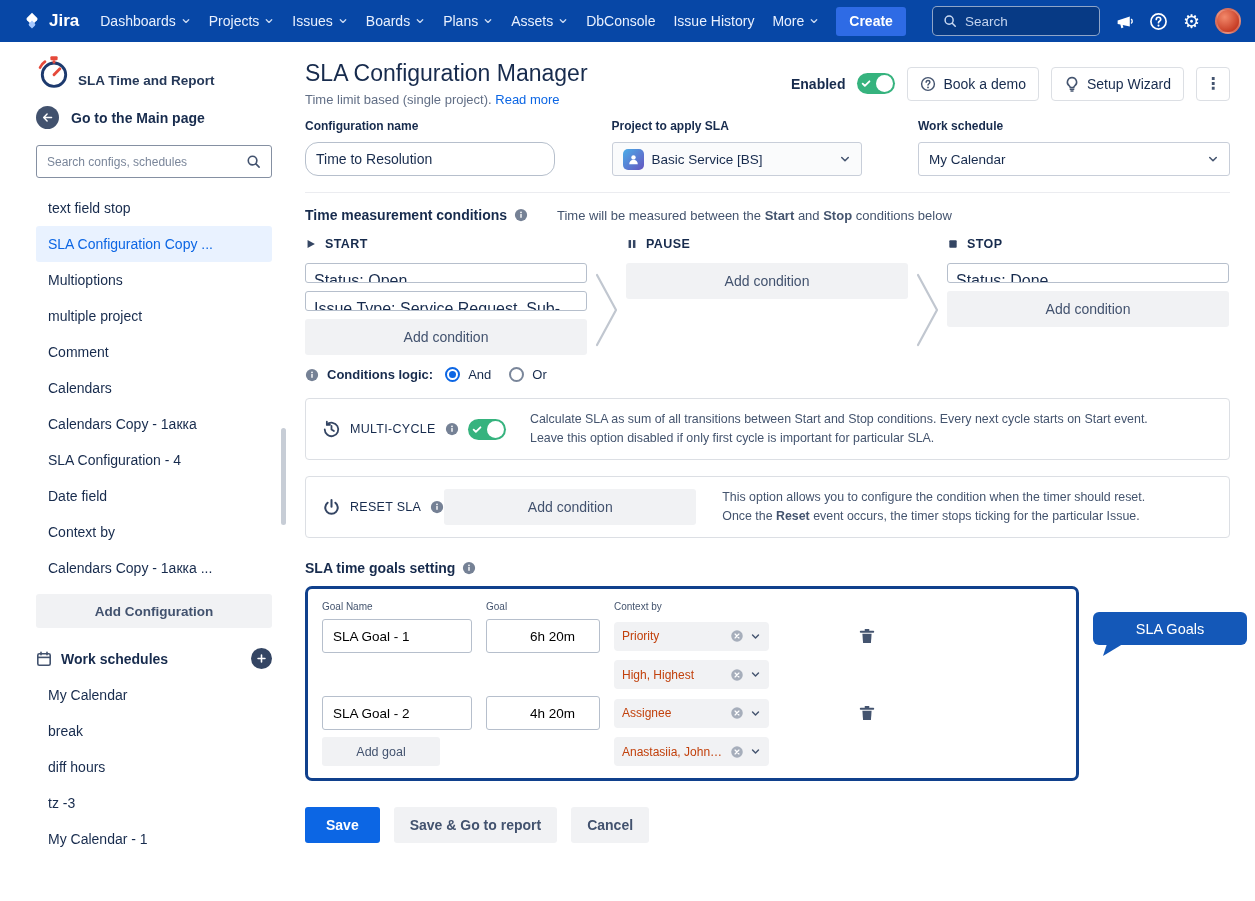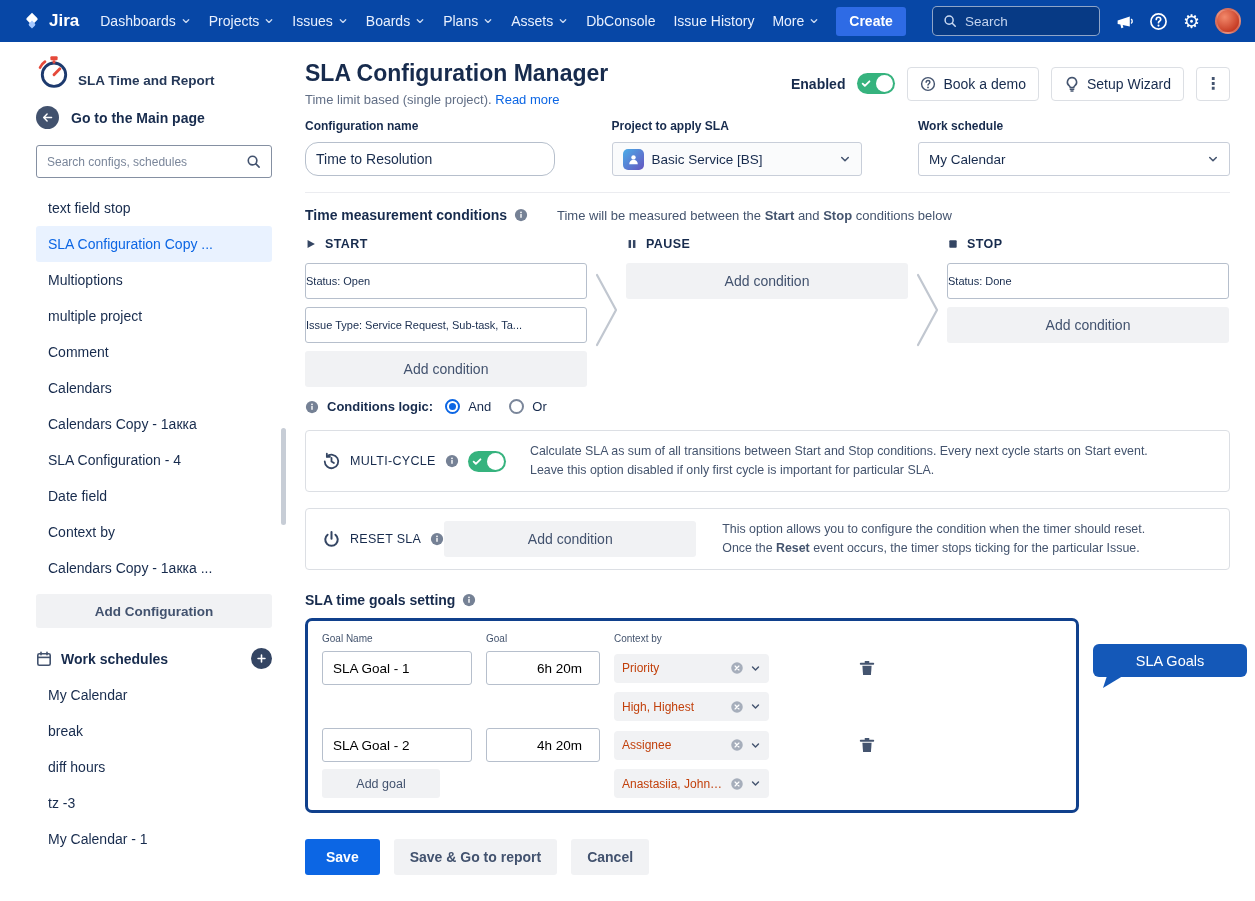--- a/index.html
+++ b/index.html
@@ -43,21 +43,21 @@
   .ws-header{display:flex;align-items:center;gap:9px;margin-top:20px;font-size:14px;font-weight:700;color:#172B4D}
   .ws-header .cal{width:16px;height:16px;color:#42526E}
   .plus-circle{margin-left:auto;width:21px;height:21px;border-radius:50%;background:#344563;color:#fff;display:flex;align-items:center;justify-content:center;cursor:pointer}
   .plus-circle .ic{width:11px;height:11px}
   .scroll-thumb{position:absolute;right:2px;top:386px;width:5px;height:97px;border-radius:3px;background:#C7CDD6;cursor:pointer}
 
   
   .main{position:absolute;top:42px;left:288px;right:0;bottom:0;padding:18px 25px 0 17px;overflow:hidden}
   .main-header{display:flex;align-items:center;gap:10px;margin-bottom:12px}
   .ttl-wrap{flex:1}
-  h1{font-size:23px;font-weight:700;color:#172B4D}
+  h1{font-size:23px;font-weight:400;color:#172B4D}
   .subtitle{font-size:13px;color:#626F86;margin-top:5px}
   .subtitle a{color:#0C66E4;text-decoration:none;cursor:pointer}
   .enabled-lbl{font-size:14px;font-weight:700}
   .toggle{position:relative;width:38px;height:21px;border-radius:12px;background:#36B37E;display:inline-block;cursor:pointer;flex:none}
   .toggle .knob{position:absolute;right:2px;top:2px;width:17px;height:17px;background:#fff;border-radius:50%}
   .toggle .ic{position:absolute;left:4px;top:5px;width:11px;height:11px;color:#fff}
   .hdr-btn{display:flex;align-items:center;gap:7px;height:34px;padding:0 12px;background:#fff;border:1px solid #DCDFE4;border-radius:4px;font-size:14px;font-weight:500;color:#172B4D}
   .hdr-btn .ic{width:16px;height:16px;color:#44546F}
   .menu-btn{width:34px;height:34px;border:1px solid #DCDFE4;border-radius:4px;background:#fff;font-size:16px;font-weight:bold;color:#44546F;line-height:1}
   .hdr-group{display:flex;align-items:center;gap:12px}
@@ -72,21 +72,21 @@
   hr.sep{border:0;border-top:1px solid #EBECF0;margin:16px 0 14px}
 
   .cond-head{display:flex;align-items:center;gap:7px;margin-bottom:14px}
   .sec-title{font-size:14px;font-weight:700;color:#172B4D}
   .info{width:14px;height:14px;color:#758195;cursor:pointer;flex:none}
   .cond-hint{font-size:13px;color:#44546E;margin-left:22px}
   .cond-grid{display:flex}
   .cond-col{width:282px;display:flex;flex-direction:column;gap:8px}
   .cond-colhead{display:flex;align-items:center;gap:8px;font-size:12.5px;font-weight:700;letter-spacing:.4px;margin-bottom:4px}
   .cond-colhead .ic{width:12px;height:12px;color:#344563}
-  .cond-item{height:36px;line-height:34px;border:1.2px solid #B6BFCC;border-radius:3px;background:#fff;font-size:11px;padding:0 0;white-space:nowrap;overflow:hidden;text-overflow:ellipsis;cursor:pointer}
+  .cond-item{height:20px;line-height:34px;border:1.2px solid #B6BFCC;border-radius:3px;background:#fff;font-size:16px;padding:0 8px;white-space:nowrap;overflow:hidden;text-overflow:ellipsis;cursor:pointer}
   .gray-btn{height:36px;width:100%;background:#F1F2F4;border:none;border-radius:3px;font-size:14px;font-weight:500;color:#42526E}
   .cond-sep{width:39px;display:flex;justify-content:center}
   .cond-sep svg{margin-top:34px}
   .logic-row{display:flex;align-items:center;gap:8px;font-size:13px;margin-top:12px}
   .logic-row b{margin-right:4px}
   .radio{width:15px;height:15px;border-radius:50%;display:inline-block;position:relative;border:2px solid #7A869A;background:#fff;cursor:pointer;flex:none}
   .radio.checked{border-color:#0C66E4}
   .radio.checked::after{content:"";position:absolute;inset:2px;background:#0C66E4;border-radius:50%}
   .radio-lbl{margin-right:10px}
 
@@ -98,21 +98,21 @@
   .reset-left{min-width:118px}
   .reset-add{width:252px;flex:none}
   .reset-desc{margin-left:26px}
 
   .goals-head{display:flex;align-items:center;gap:7px;margin:22px 0 10px}
   .goals-wrap{position:relative}
   .goals-box{width:774px;border:3px solid #10408C;border-radius:7px;padding:12px 14px}
   .g-grid{display:grid;grid-template-columns:150px 114px 155px 56px 28px;column-gap:14px;row-gap:7px;align-items:center}
   .g-h{font-size:10px;color:#44546E}
   .g-input{width:100%;height:34px;border:1.2px solid #B6BFCC;border-radius:3px;padding:0 10px;font-size:13.5px;outline:none}
-  .g-input.num{text-align:right;padding-right:17px}
+  .g-input.num{text-align:right;padding-right:24px}
   .ctx-select{height:29px;background:#F1F2F4;border-radius:4px;display:flex;align-items:center;gap:6px;padding:0 8px;cursor:pointer}
   .ctx-select .lbl{flex:1;font-size:12px;color:#c2410c;white-space:nowrap;overflow:hidden;text-overflow:ellipsis}
   .ctx-select .clr{width:14px;height:14px;color:#A6AEBB}
   .ctx-select .chev{width:11px;height:11px;color:#44546F}
   .trash-btn{background:none;border:none;color:#44546F;display:flex;align-items:center;justify-content:center}
   .trash-btn .ic{width:18px;height:18px}
   .add-goal{grid-column:1;height:29px;background:#F1F2F4;border:none;border-radius:3px;font-size:12.5px;font-weight:500;color:#42526E;width:118px}
   .callout{position:absolute;left:788px;top:26px;width:154px;height:33px;background:#1458B8;border-radius:6px;color:#fff;font-size:14.5px;display:flex;align-items:center;justify-content:center}
   .callout::after{content:"";position:absolute;left:10px;bottom:-11px;width:22px;height:12px;background:#1458B8;clip-path:polygon(0 100%,90% 0,18% 0)}
 

